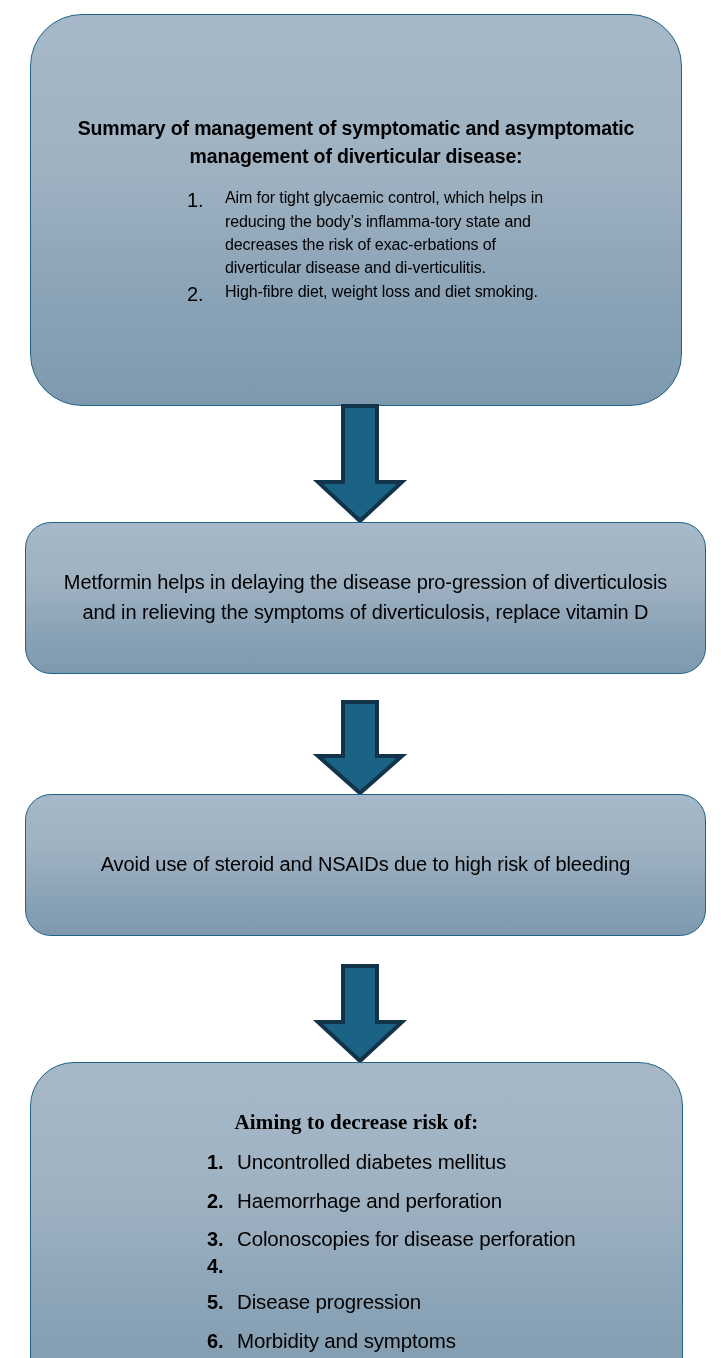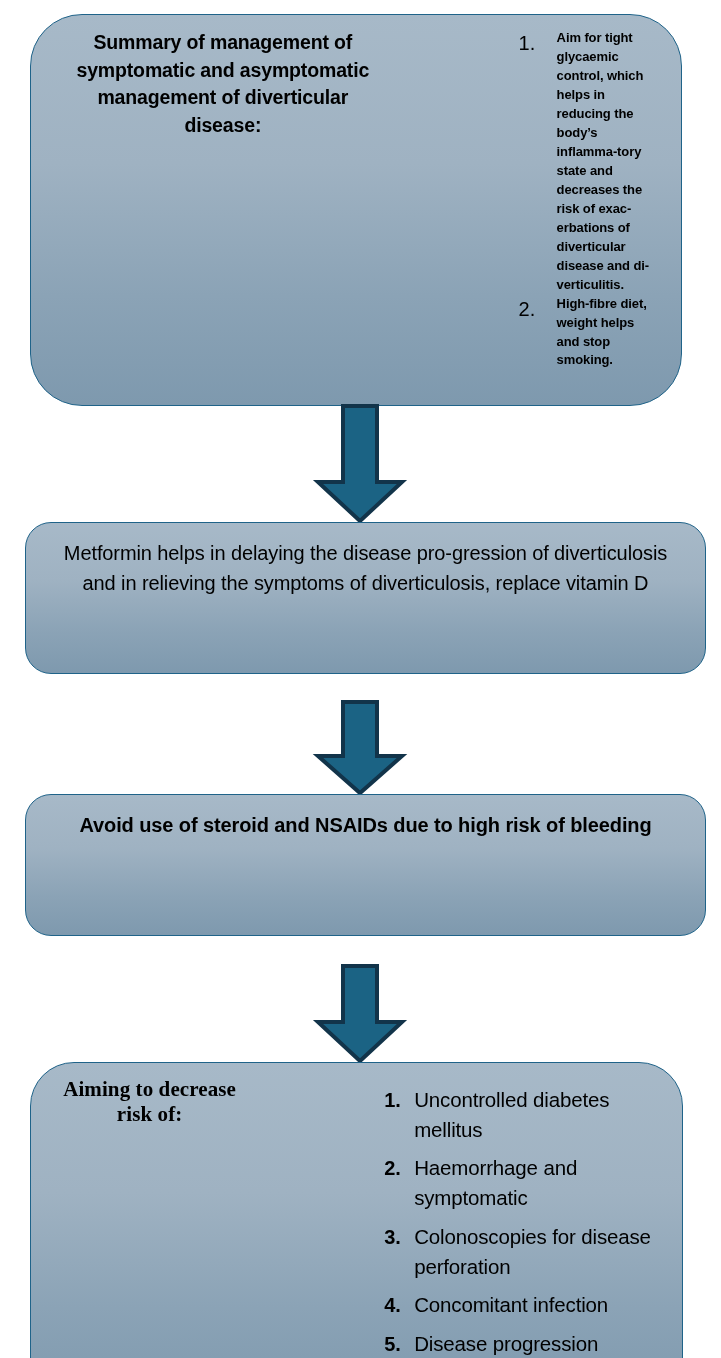--- a/index.html
+++ b/index.html
@@ -23,39 +23,38 @@
   }
 
   
   .node {
     position: absolute;
     box-sizing: border-box;
     border: 1.6px solid #1f6389;
     background: linear-gradient(180deg, #a7b9c8 0%, #9fb2c2 38%, #8ba3b6 72%, #7e99ae 100%);
     color: #000000;
     display: flex;
-    flex-direction: row;
+    flex-direction: column;
     justify-content: center;
   }
 
   #node-1 {
     left: 30px;  top: 14px;   width: 652px;  height: 392px;
     border-radius: 52px;
     padding: 14px 26px 10px 26px;
   }
   #node-2 {
     left: 25px;  top: 522px;  width: 681px;  height: 152px;
     border-radius: 26px;
     padding: 8px 28px;
   }
   #node-3 {
     left: 25px;  top: 794px;  width: 681px;  height: 142px;
     border-radius: 26px;
     padding: 8px 28px;
-    font-weight: bold;
   }
   #node-4 {
     left: 30px;  top: 1062px; width: 653px;  height: 342px;
     border-radius: 44px;
     padding: 14px 30px;
   }
 
   
   .node-title {
     font-size: 19.5px;
@@ -97,26 +96,25 @@
     align-items: flex-start;
     margin-bottom: 0px;
   }
   .olist-indented .li-num {
     flex: 0 0 38px;
     font-size: 20px;
     line-height: 1.46;
     text-align: left;
   }
   .olist-indented .li-text {
-    font-size: 13px;
+    font-size: 16px;
     line-height: 1.46;
     text-align: left;
     letter-spacing: -0.1px;
     max-width: 330px;
-    font-weight: bold;
   }
 
   
   .olist-center {
     padding-left: 146px;
   }
   .olist-center .li-row {
     display: flex;
     align-items: baseline;
     margin-bottom: 1px;
@@ -151,21 +149,21 @@
 
   <div class="node" id="node-1">
     <div class="node-title">Summary of management of symptomatic and asymptomatic management of diverticular disease:</div>
     <ol class="olist olist-indented">
       <li class="li-row">
         <span class="li-num">1.</span>
         <span class="li-text">Aim for tight glycaemic control, which helps in reducing the body’s inflamma-tory state and decreases the risk of exac-erbations of diverticular disease and di-verticulitis.</span>
       </li>
       <li class="li-row">
         <span class="li-num">2.</span>
-        <span class="li-text">High-fibre diet, weight helps and stop smoking.</span>
+        <span class="li-text">High-fibre diet, weight loss and diet smoking.</span>
       </li>
     </ol>
   </div>
 
   <div class="arrow" id="arrow-1">
     <svg viewBox="0 0 100 120" preserveAspectRatio="none" aria-hidden="true">
       <polygon points="33,2 67,2 67,78 92,78 50,117 8,78 33,78" fill="#1b6384" stroke="#12344a" stroke-width="4" stroke-linejoin="miter"></polygon>
     </svg>
   </div>
 
@@ -191,29 +189,28 @@
 
   <div class="node" id="node-4">
     <div class="node-title-serif">Aiming to decrease risk of:</div>
     <ol class="olist olist-center">
       <li class="li-row">
         <span class="li-num">1.</span>
         <span class="li-text">Uncontrolled diabetes mellitus</span>
       </li>
       <li class="li-row">
         <span class="li-num">2.</span>
-        <span class="li-text">Haemorrhage and symptomatic</span>
+        <span class="li-text">Haemorrhage and perforation</span>
       </li>
       <li class="li-row">
         <span class="li-num">3.</span>
         <span class="li-text">Colonoscopies for disease perforation</span>
       </li>
       <li class="li-row">
         <span class="li-num">4.</span>
-        <span class="li-text">Concomitant infection</span>
       </li>
       <li class="li-row">
         <span class="li-num">5.</span>
         <span class="li-text">Disease progression</span>
       </li>
       <li class="li-row">
         <span class="li-num">6.</span>
         <span class="li-text">Morbidity and symptoms</span>
       </li>
     </ol>

